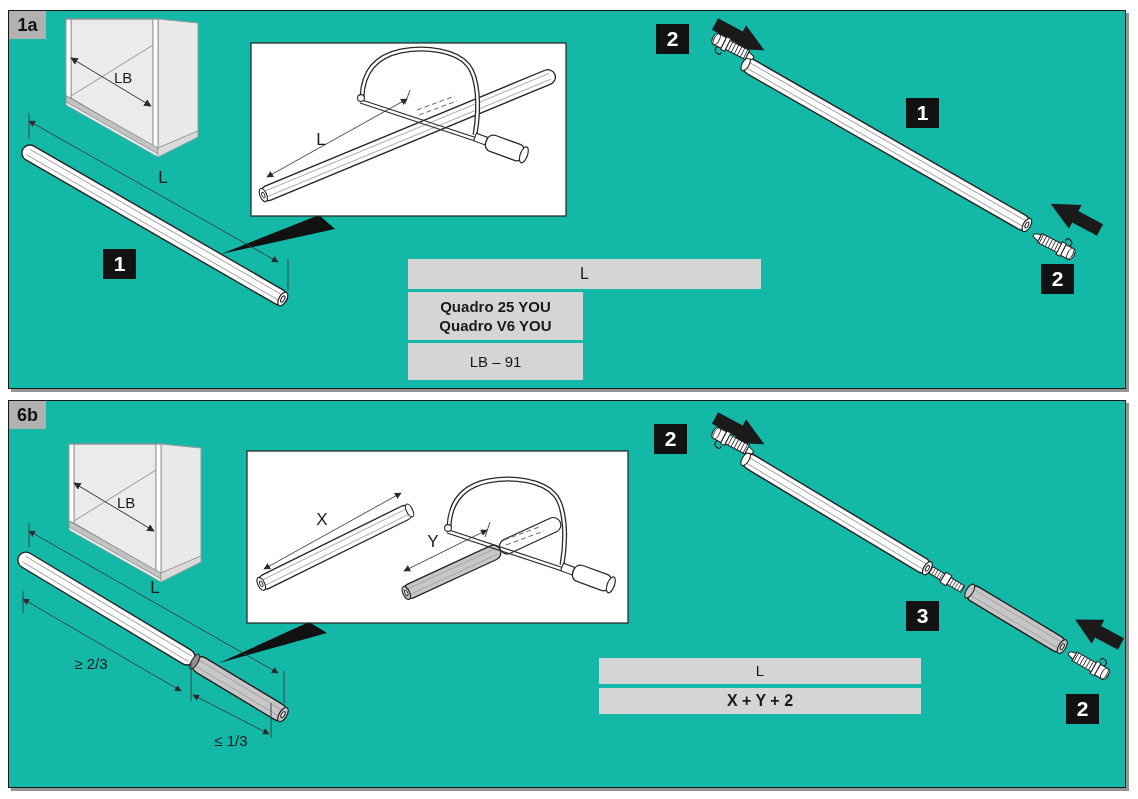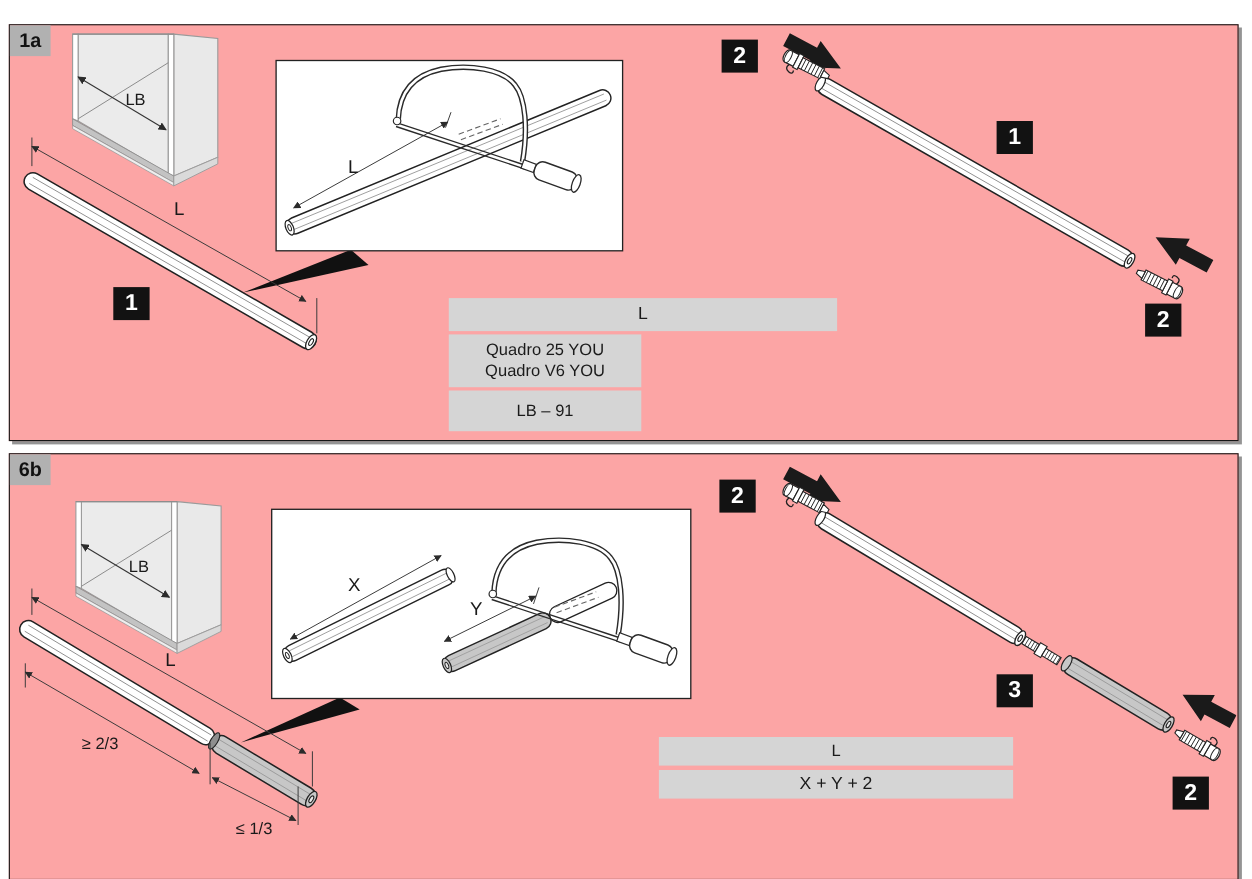--- a/index.html
+++ b/index.html
@@ -1,42 +1,42 @@
 <!DOCTYPE html>
 <html><head>
 <meta charset="utf-8">
 <style>
   * { box-sizing: border-box; margin: 0; padding: 0; }
   html,body { background:#fff; }
   body { font-family:"Liberation Sans", sans-serif; color:#1a1a1a; }
   .page { position:relative; width:1138px; height:799px; background:#fff; overflow:hidden; }
   .panel { position:absolute; left:8px; width:1118px; border:1.5px solid #161616;
-           background:#fca5a5; box-shadow:3px 3px 0 #949494;margin-top:12px; }
+           background:#14b8a6; box-shadow:3px 3px 0 #949494; }
   #panel-1a { top:10px; height:379px; }
   #panel-1b { top:400px; height:388px; }
   .panel svg { position:absolute; left:0; top:0; }
   .panel-label { position:absolute; left:0; top:0; width:37px; height:28px;
                  background:#b1b1b1; color:#111; font-weight:bold; font-size:18px;
                  display:flex; align-items:center; justify-content:center; z-index:5; }
   .badge { position:absolute; width:33px; height:30px; background:#121212; color:#fff;
            font-weight:bold; font-size:21px; display:flex; align-items:center;
            justify-content:center; z-index:6; }
   .dtable { position:absolute; display:flex; flex-direction:column; z-index:4; }
   .trow { display:flex; gap:3px; }
   .cell { background:#d5d5d5; display:flex; flex-direction:column; align-items:center;
           justify-content:center; font-size:15px; line-height:1.3; }
-  .cell.bold { font-weight:normal; }
+  .cell.bold { font-weight:bold; }
   #table-1a { left:399px; top:248px; width:353px; gap:3px; }
   #table-1a .t-header { height:30px; font-size:16px; }
   #table-1a .r-models .cell { height:48px; width:175px; }
   #table-1a .r-values .cell { height:37px; width:175px; }
   #table-1a .t-header.cell { width:353px; }
   #table-1b { left:590px; top:257px; width:322px; gap:4px; }
   #table-1b .cell { width:322px; height:26px; }
-  #table-1b .r-formula { font-weight:normal; font-size:16px; }
+  #table-1b .r-formula { font-weight:bold; font-size:16px; }
   svg text { font-family:"Liberation Sans", sans-serif; fill:#1a1a1a; font-size:15px; }
   svg text.dim-big { font-size:17px; }
 </style>
 </head>
 <body>
 
 <div class="page">
 
   <div class="panel" id="panel-1a">
     <div class="panel-label">1a</div>

